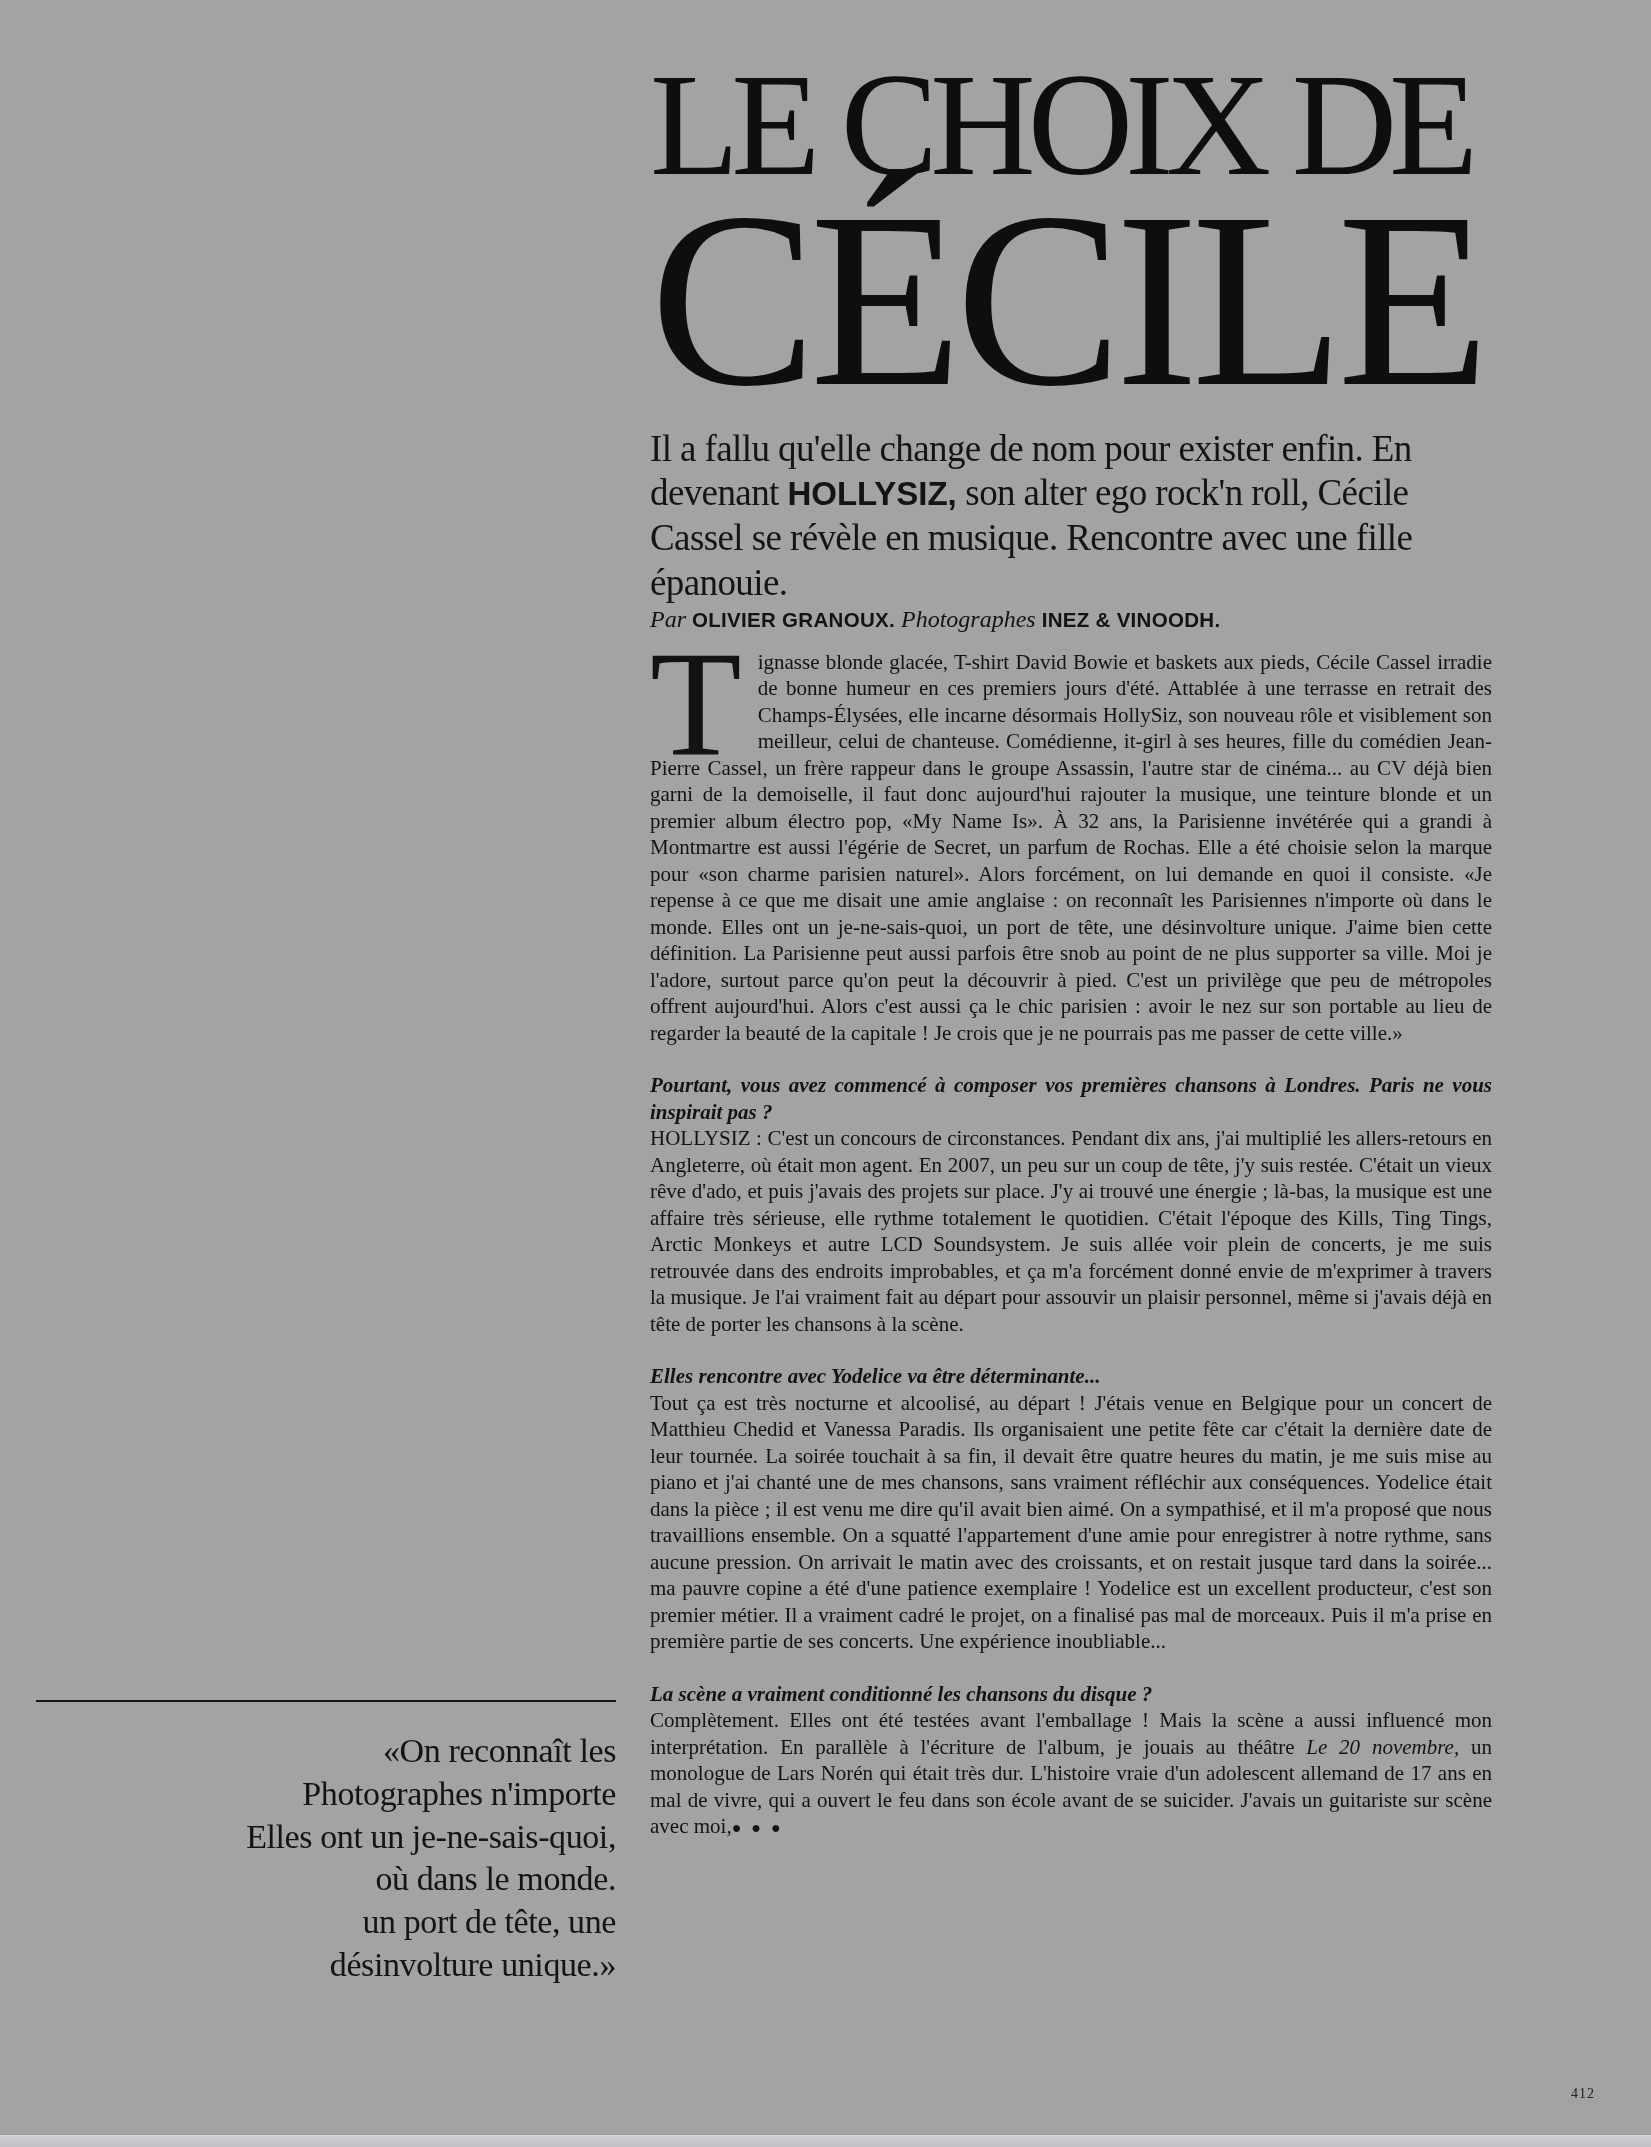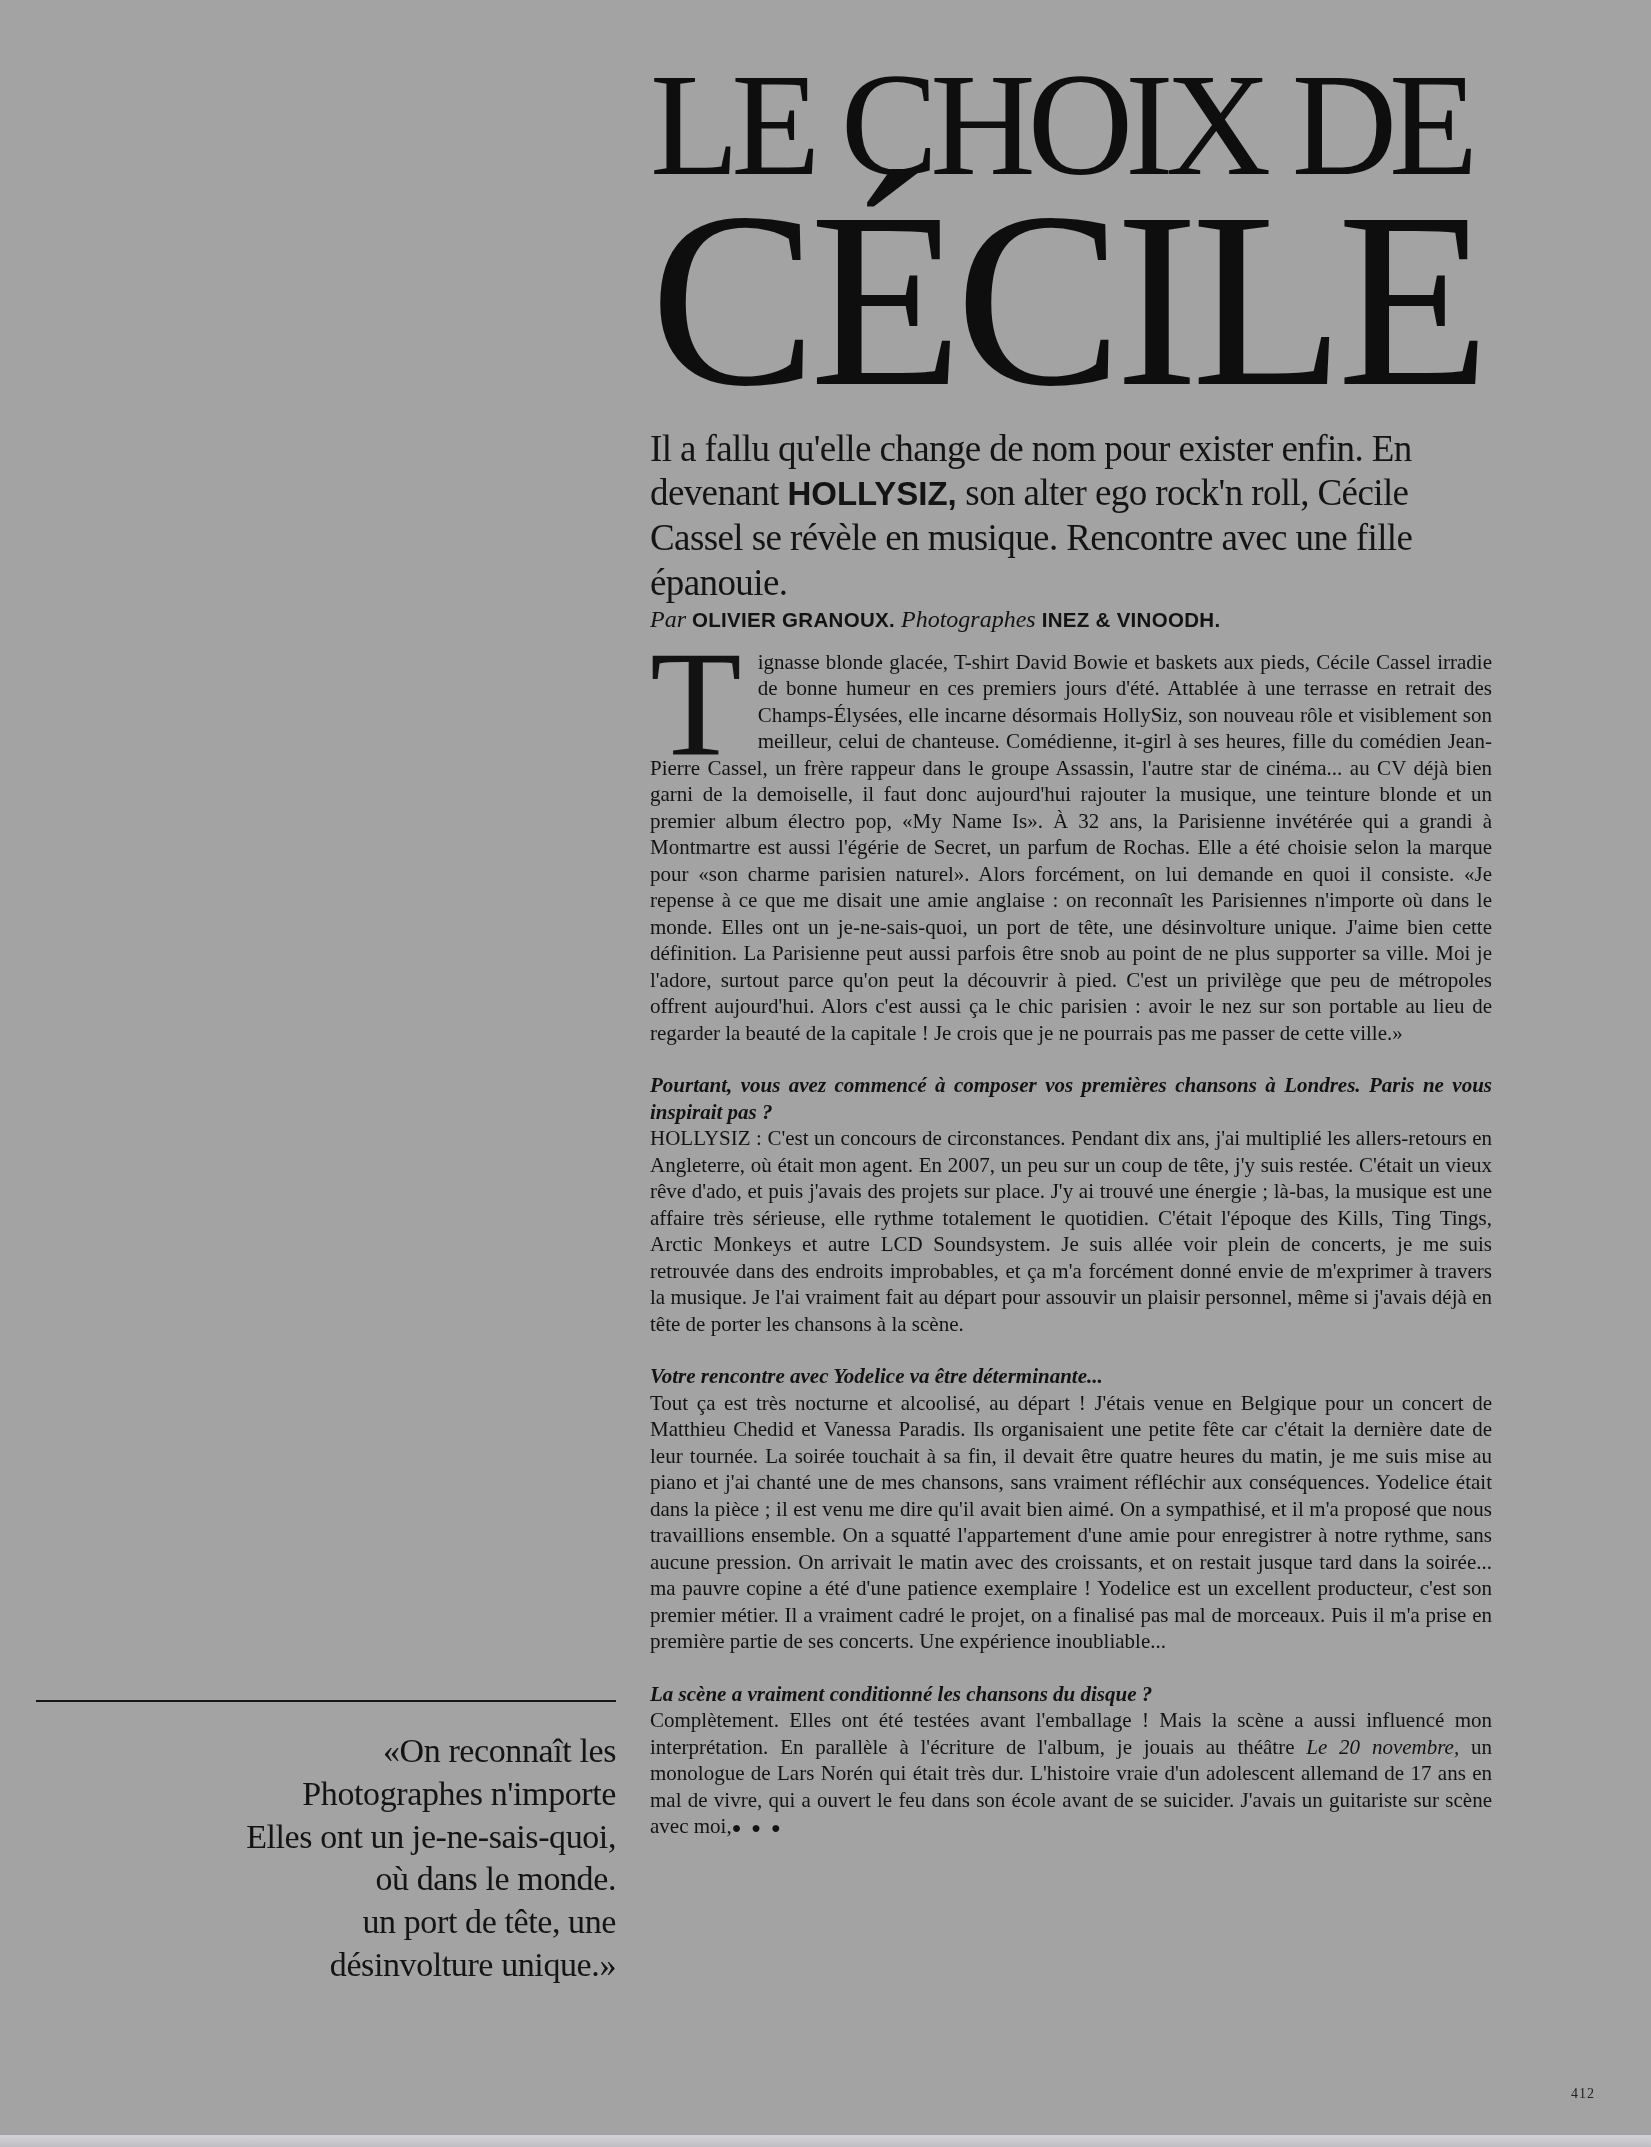--- a/index.html
+++ b/index.html
@@ -83,21 +83,21 @@
 
     <p class="byline"><span>Par </span><span class="name">OLIVIER GRANOUX.</span><span> Photographes </span><span class="name">INEZ &amp; VINOODH.</span></p>
 
     <div class="body-copy">
 
       <p class="lead"><span class="dropcap">T</span><span>ignasse blonde glacée, T-shirt David Bowie et baskets aux pieds, Cécile Cassel irradie de bonne humeur en ces premiers jours d'été. Attablée à une terrasse en retrait des Champs-Élysées, elle incarne désormais HollySiz, son nouveau rôle et visiblement son meilleur, celui de chanteuse. Comédienne, it-girl à ses heures, fille du comédien Jean-Pierre Cassel, un frère rappeur dans le groupe Assassin, l'autre star de cinéma... au CV déjà bien garni de la demoiselle, il faut donc aujourd'hui rajouter la musique, une teinture blonde et un premier album électro pop, «My Name Is». À 32 ans, la Parisienne invétérée qui a grandi à Montmartre est aussi l'égérie de Secret, un parfum de Rochas. Elle a été choisie selon la marque pour «son charme parisien naturel». Alors forcément, on lui demande en quoi il consiste. «Je repense à ce que me disait une amie anglaise&nbsp;: on reconnaît les Parisiennes n'importe où dans le monde. Elles ont un je-ne-sais-quoi, un port de tête, une désinvolture unique. J'aime bien cette définition. La Parisienne peut aussi parfois être snob au point de ne plus supporter sa ville. Moi je l'adore, surtout parce qu'on peut la découvrir à pied. C'est un privilège que peu de métropoles offrent aujourd'hui. Alors c'est aussi ça le chic parisien&nbsp;: avoir le nez sur son portable au lieu de regarder la beauté de la capitale&nbsp;! Je crois que je ne pourrais pas me passer de cette ville.»</span></p>
 
       <p class="question">Pourtant, vous avez commencé à composer vos premières chansons à Londres. Paris ne vous inspirait pas&nbsp;?</p>
       <p class="answer">HOLLYSIZ&nbsp;: C'est un concours de circonstances. Pendant dix ans, j'ai multiplié les allers-retours en Angleterre, où était mon agent. En 2007, un peu sur un coup de tête, j'y suis restée. C'était un vieux rêve d'ado, et puis j'avais des projets sur place. J'y ai trouvé une énergie&nbsp;; là-bas, la musique est une affaire très sérieuse, elle rythme totalement le quotidien. C'était l'époque des Kills, Ting Tings, Arctic Monkeys et autre LCD Soundsystem. Je suis allée voir plein de concerts, je me suis retrouvée dans des endroits improbables, et ça m'a forcément donné envie de m'exprimer à travers la musique. Je l'ai vraiment fait au départ pour assouvir un plaisir personnel, même si j'avais déjà en tête de porter les chansons à la scène.</p>
 
-      <p class="question">Votre rencontre avec Yodelice va être déterminante...</p>
+      <p class="question">Elles rencontre avec Yodelice va être déterminante...</p>
       <p class="answer">Tout ça est très nocturne et alcoolisé, au départ&nbsp;! J'étais venue en Belgique pour un concert de Matthieu Chedid et Vanessa Paradis. Ils organisaient une petite fête car c'était la dernière date de leur tournée. La soirée touchait à sa fin, il devait être quatre heures du matin, je me suis mise au piano et j'ai chanté une de mes chansons, sans vraiment réfléchir aux conséquences. Yodelice était dans la pièce&nbsp;; il est venu me dire qu'il avait bien aimé. On a sympathisé, et il m'a proposé que nous travaillions ensemble. On a squatté l'appartement d'une amie pour enregistrer à notre rythme, sans aucune pression. On arrivait le matin avec des croissants, et on restait jusque tard dans la soirée... ma pauvre copine a été d'une patience exemplaire&nbsp;! Yodelice est un excellent producteur, c'est son premier métier. Il a vraiment cadré le projet, on a finalisé pas mal de morceaux. Puis il m'a prise en première partie de ses concerts. Une expérience inoubliable...</p>
 
       <p class="question">La scène a vraiment conditionné les chansons du disque&nbsp;?</p>
       <p class="answer"><span>Complètement. Elles ont été testées avant l'emballage&nbsp;! Mais la scène a aussi influencé mon interprétation. En parallèle à l'écriture de l'album, je jouais au théâtre </span><em>Le 20 novembre,</em><span> un monologue de Lars Norén qui était très dur. L'histoire vraie d'un adolescent allemand de 17 ans en mal de vivre, qui a ouvert le feu dans son école avant de se suicider. J'avais un guitariste sur scène avec moi,</span><span class="end-dots">● ● ●</span></p>
 
     </div>
   </main>
 
   <aside class="pullquote">
     <div class="pq-rule"></div>

